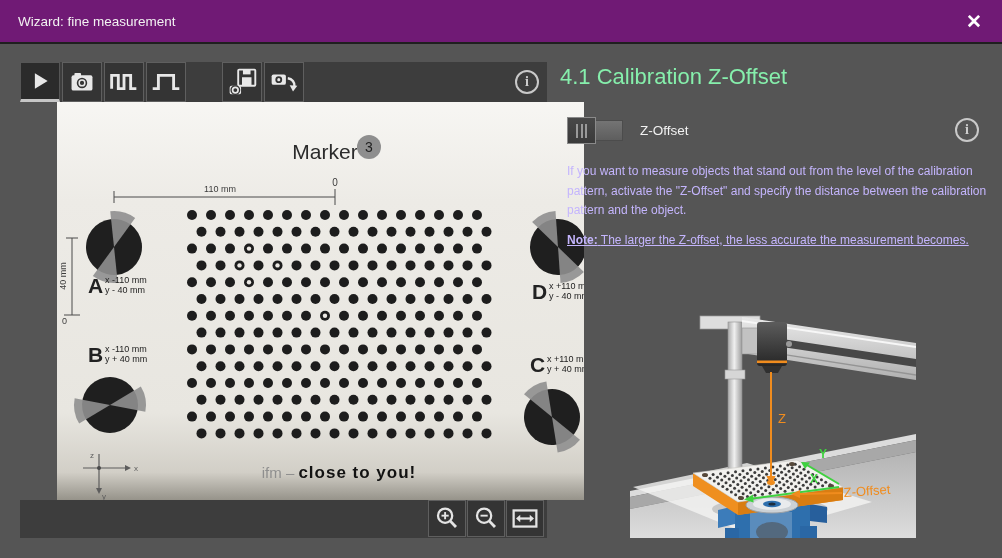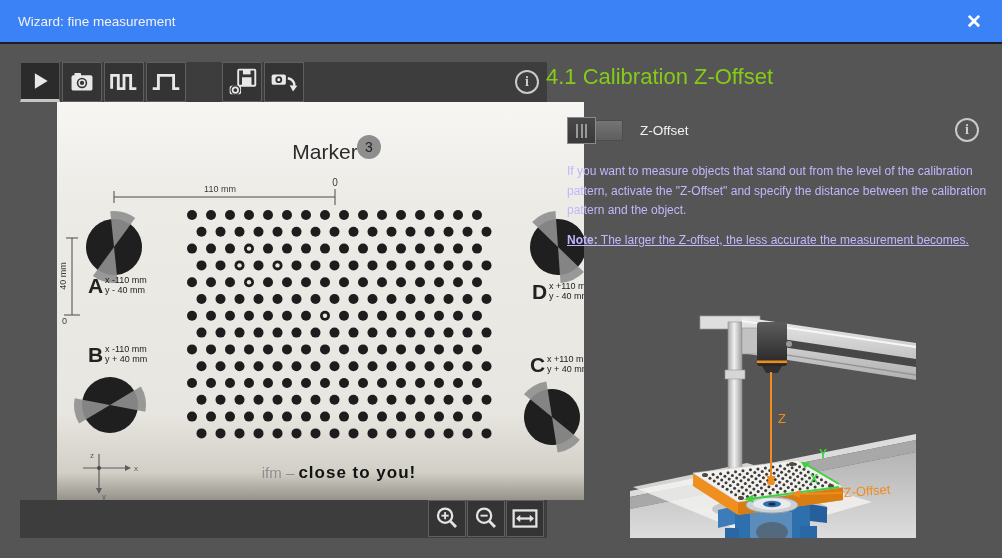--- a/index.html
+++ b/index.html
@@ -1,21 +1,21 @@
 <!DOCTYPE html>
 <html><head>
 <meta charset="utf-8">
 <style>
   * { margin:0; padding:0; box-sizing:border-box; }
   html,body { width:1002px; height:558px; overflow:hidden; }
   body { background:#555555; font-family:"Liberation Sans", sans-serif; position:relative; }
 
   
   .titlebar { position:absolute; left:0; top:0; width:1002px; height:44px;
-    background:#3b82f6; border-bottom:2px solid #1f1f1f; }
+    background:#701a75; border-bottom:2px solid #1f1f1f; }
   .titlebar .title { position:absolute; left:18px; top:0; line-height:44px;
     font-size:13.5px; color:#f2f2f2; }
   .close-btn { position:absolute; right:12px; top:7px; width:32px; height:30px;
     color:#ffffff; font-size:19px; font-weight:600; text-align:center; line-height:30px;
     cursor:pointer; user-select:none; }
 
   
   .toolbar { position:absolute; left:20px; top:62px; width:527px; height:40px;
     background:#3d3d3d; display:flex; }
   .tbtn { width:40px; height:40px; background:#343434; border:1px solid #5f5f5f;
@@ -31,21 +31,21 @@
   .photo { position:absolute; left:20px; top:102px; width:527px; height:398px;
     background:#737373;margin-left:37px; }
   .photo svg { display:block; }
 
   .bottombar { position:absolute; left:20px; top:500px; width:527px; height:38px;
     background:#3d3d3d; }
   .zbtn { position:absolute; top:0; width:38px; height:37px; background:#343434;
     border:1px solid #5f5f5f; display:flex; align-items:center; justify-content:center; cursor:pointer; }
 
   
-  .heading { position:absolute; left:546px; top:64px; font-size:22px; color:#84cc16; }
+  .heading { position:absolute; left:560px; top:64px; font-size:22px; color:#86efac; }
   .toggle-row { position:absolute; left:567px; top:117px; width:420px; height:28px; }
   .toggle { position:absolute; left:0; top:0; width:57px; height:27px; cursor:pointer; }
   .toggle .track { position:absolute; left:28px; top:3px; width:28px; height:21px;
     background:linear-gradient(#747474,#5e5e5e); border:1px solid #4c4c4c; }
   .toggle .knob { position:absolute; left:0; top:0; width:29px; height:27px;
     background:linear-gradient(#484848,#3a3a3a); border:1px solid #8a8a8a;
     display:flex; align-items:center; justify-content:center; }
   .toggle .grip { width:11px; height:14px;
     background:linear-gradient(90deg,#999 0 2px,transparent 2px 4.5px,#999 4.5px 6.5px,transparent 6.5px 9px,#999 9px 11px); }
   .toggle-label { position:absolute; left:73px; top:6px; font-size:13.5px; color:#f2f2f2; }

